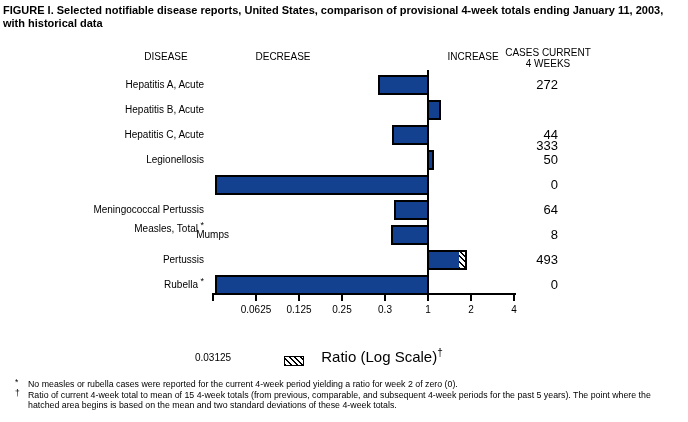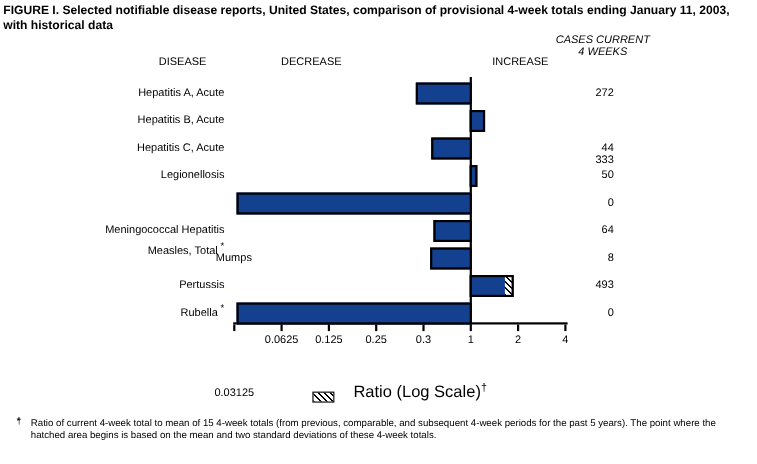--- a/index.html
+++ b/index.html
@@ -8,37 +8,37 @@
     font-family:"Liberation Sans",sans-serif;overflow:hidden;
   }
   .title{
     position:absolute;top:4px;left:3px;width:683px;
     font-size:11px;font-weight:bold;line-height:13px;letter-spacing:0;
   }
   .hdr{position:absolute;font-size:10px;text-align:center;}
   .hdr-disease{left:128px;top:51px;width:76px;}
   .hdr-decrease{left:245px;top:51px;width:76px;}
   .hdr-increase{left:435px;top:51px;width:76px;}
-  .hdr-cases{left:500px;top:31px;width:96px;line-height:11px;font-style:italic;}
+  .hdr-cases{left:500px;top:47px;width:96px;line-height:11px;}
   .row-label{
     position:absolute;left:0;width:204px;height:20px;line-height:20px;
     font-size:10px;text-align:right;white-space:nowrap;
   }
   .row-label sup{font-size:9px;line-height:0;}
   .bar{
     position:absolute;height:20px;box-sizing:border-box;
     border:2px solid #000;
   }
   .hatch-seg{
     position:absolute;top:0;bottom:0;right:0;
     background:repeating-linear-gradient(45deg,#000 0,#000 1.2px,#fff 1.2px,#fff 4px);
   }
   .row-value{
     position:absolute;left:468px;width:90px;height:20px;line-height:20px;
-    font-size:10px;text-align:right;
+    font-size:13px;text-align:right;
   }
   .baseline-v{position:absolute;left:427px;top:70px;width:2px;height:225px;background:#000;}
   .axis-h{position:absolute;left:212px;top:293px;width:304px;height:2px;background:#000;}
   .tick-mark{position:absolute;top:295px;width:2px;height:6px;background:#000;}
   .tick-label{position:absolute;top:304px;width:60px;font-size:10px;text-align:center;}
   .xlabel{
     position:absolute;left:282px;top:329px;width:200px;text-align:center;
     font-size:15px;
     margin-top:18px;
   }
@@ -77,21 +77,21 @@
     <div class="row-value" style="top: 100px; margin-top: 36px;">333</div>
     <div class="row-label" style="top: 125px;">Hepatitis C, Acute</div>
     <div class="bar" style="top: 125px; background: rgb(20, 65, 143); left: 392px; width: 37px;"></div>
     <div class="row-value" style="top: 125px;">44</div>
     <div class="row-label" style="top: 150px;">Legionellosis</div>
     <div class="bar" style="top: 150px; background: rgb(20, 65, 143); left: 427px; width: 7px;"></div>
     <div class="row-value" style="top: 150px;">50</div>
     <div class="row-label" style="top: 175px; margin-top: 44px;">Measles, Total<sup> *</sup></div>
     <div class="bar" style="top: 175px; background: rgb(20, 65, 143); left: 215px; width: 214px;"></div>
     <div class="row-value" style="top: 175px;">0</div>
-    <div class="row-label" style="top: 200px;">Meningococcal Hepatitis</div>
+    <div class="row-label" style="top: 200px;">Meningococcal Pertussis</div>
     <div class="bar" style="top: 200px; background: rgb(20, 65, 143); left: 394px; width: 35px;"></div>
     <div class="row-value" style="top: 200px;">64</div>
     <div class="row-label" style="top: 225px; padding-left: 25px;">Mumps</div>
     <div class="bar" style="top: 225px; background: rgb(20, 65, 143); left: 391px; width: 38px;"></div>
     <div class="row-value" style="top: 225px;">8</div>
     <div class="row-label" style="top: 250px;">Pertussis</div>
     <div class="bar" style="top: 250px; background: rgb(20, 65, 143); left: 427px; width: 40px;">
       <div class="hatch-seg" style="width: 6px;"></div>
     </div>
     <div class="row-value" style="top: 250px;">493</div>
@@ -120,18 +120,19 @@
   <span>Ratio (Log Scale)</span><sup>†</sup>
 </div>
 
 <div class="legend">
   <span class="legend-swatch"></span>
 </div>
 
 <div class="footnotes">
   <div class="footnote">
     <sup class="fn-marker">*</sup>
+    <span>No measles or rubella cases were reported for the current 4-week period yielding a ratio for week 2 of zero (0).</span>
   </div>
   <div class="footnote">
     <sup class="fn-marker">†</sup>
     <span>Ratio of current 4-week total to mean of 15 4-week totals (from previous, comparable, and subsequent 4-week periods for the past 5 years). The point where the hatched area begins is based on the mean and two standard deviations of these 4-week totals.</span>
   </div>
 </div>
 
 </body></html>

